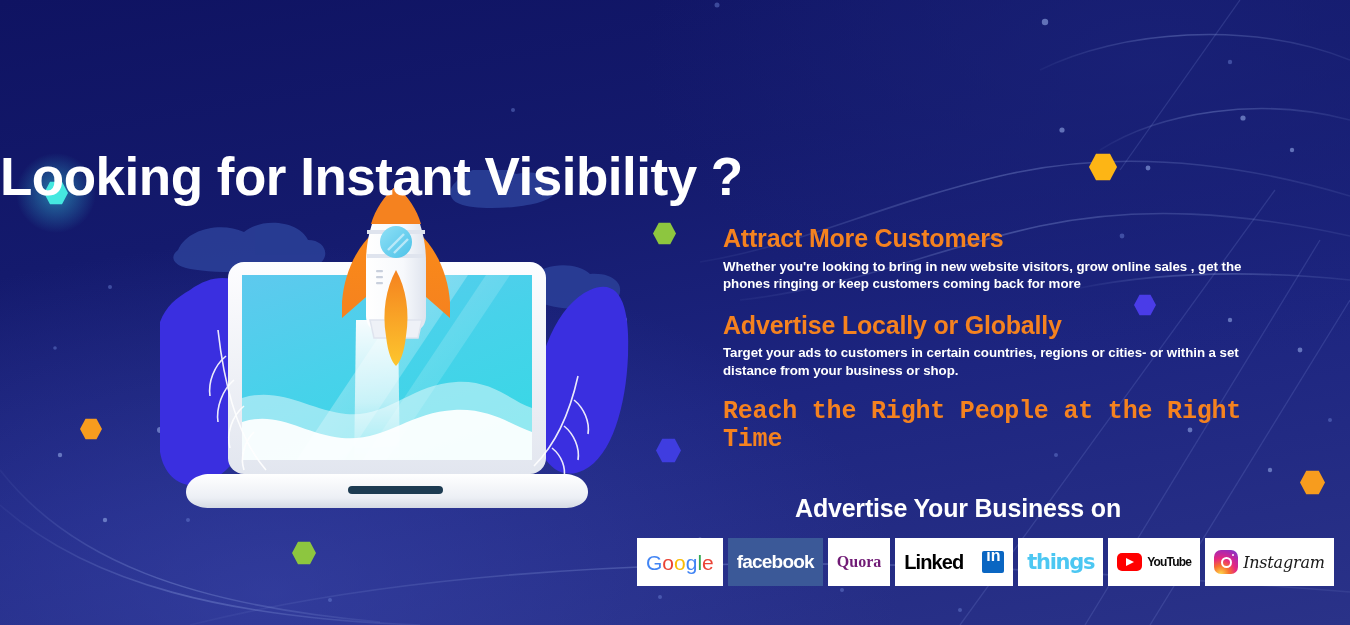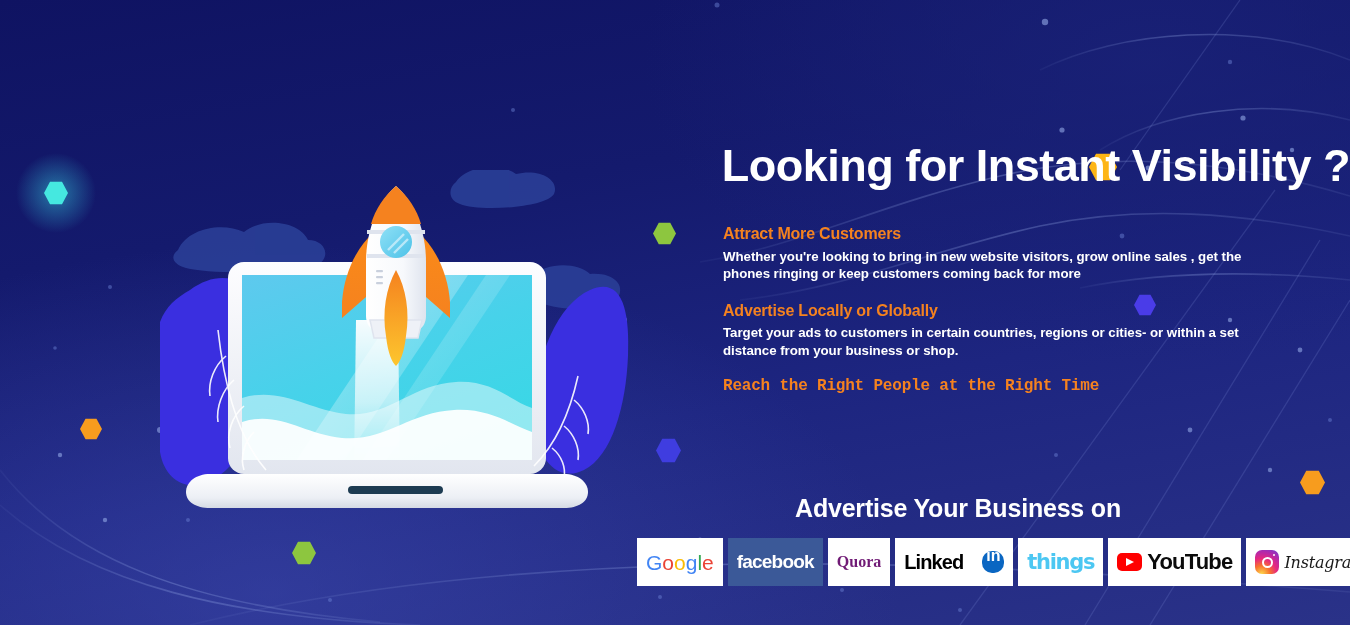--- a/index.html
+++ b/index.html
@@ -15,30 +15,30 @@
       radial-gradient(ellipse 700px 420px at 85% 10%, rgba(26,34,120,.8) 0%, rgba(26,34,120,0) 72%),
       linear-gradient(170deg,#0f1362 0%, #141a6d 32%, #1d2580 62%, #2a3288 100%);
   }
   .bg-layer{position:absolute;inset:0;pointer-events:none;}
   
   .hex{position:absolute;clip-path:polygon(25% 3%,75% 3%,100% 50%,75% 97%,25% 97%,0% 50%);}
   .hex.glow{filter:drop-shadow(0 0 9px rgba(80,240,240,.75));}
   .hex.glow-o{filter:drop-shadow(0 0 8px rgba(255,150,40,.6));}
   
   .title{
-    position:absolute;left:0;right:0;top:110px;text-align:right;
-    font-size:45px;font-weight:bold;color:#ffffff;letter-spacing:-.5px;
+    position:absolute;left:0;right:0;top:110px;text-align:left;
+    font-size:53px;font-weight:bold;color:#ffffff;letter-spacing:-.5px;
     font-family:"Liberation Sans",sans-serif;
   }
   
   .copy{position:absolute;left:723px;top:225px;width:565px;}
   .blk{margin-bottom:19px;}
   .blk:last-child{margin-bottom:8px;font-family:Liberation Mono, monospace;}
   .blk h3{
-    margin:0 0 5px 0;font-size:16px;font-weight:bold;color:#f5821f;
+    margin:0 0 5px 0;font-size:25px;font-weight:bold;color:#f5821f;
     letter-spacing:-.2px;line-height:1.1;
   }
   .blk p{
     margin:0;font-size:13.3px;font-weight:bold;color:#ffffff;
     line-height:1.32;letter-spacing:-.05px;
   }
   
   .adv-head{
     position:absolute;left:723px;width:470px;top:494px;text-align:center;
     font-size:25px;font-weight:bold;color:#ffffff;letter-spacing:-.2px;
@@ -51,28 +51,28 @@
     height:48px;background:#ffffff;display:flex;align-items:center;justify-content:center;
     padding:0 9px;box-sizing:border-box;
   }
   .l-google span{font-size:21px;font-weight:normal;font-family:"Liberation Sans",sans-serif;line-height:1;}
   .l-fb{background:#3b5998;}
   .l-fb span{color:#fff;font-size:19px;font-weight:bold;letter-spacing:-.8px;font-family:"Liberation Sans",sans-serif;}
   .l-quora span{color:#701a75;font-size:16px;font-weight:bold;font-family:"Liberation Serif",serif;letter-spacing:0px;}
   .l-li{gap:19px;}
   .l-li .w{color:#000;font-size:20px;font-weight:bold;letter-spacing:-.9px;}
   .l-li .inbox{background:#0a66c2;color:#fff;font-size:16px;font-weight:bold;
-    width:22px;height:22px;display:flex;align-items:center;justify-content:center;border-radius:10px;
+    width:22px;height:22px;display:flex;align-items:center;justify-content:center;border-radius:2px;
     line-height:1;padding-bottom:13px;box-sizing:border-box;}
   .l-tw span{color:#4cc7f2;font-size:21px;font-weight:bold;letter-spacing:-1.3px;font-family:"DejaVu Sans",sans-serif;}
   .l-yt{gap:5px;}
   .l-yt .play{width:25px;height:18px;background:#ff0000;border-radius:5px;position:relative;}
   .l-yt .play:after{content:"";position:absolute;left:9px;top:4.5px;border-left:8px solid #fff;
     border-top:4.5px solid transparent;border-bottom:4.5px solid transparent;}
-  .l-yt .w{color:#0b0b0b;font-size:22px;font-weight:bold;letter-spacing:-.8px;}
+  .l-yt .w{color:#0b0b0b;font-size:12px;font-weight:bold;letter-spacing:-.8px;}
   .l-ig{gap:5px;}
   .l-ig .cam{
     width:24px;height:24px;border-radius:7px;
     background:radial-gradient(circle at 28% 100%, #fdd84c 0%, #f7732d 28%, #e6287f 52%, #b628a8 74%, #6b3ed6 100%);
     position:relative;
   }
   .l-ig .cam:before{content:"";position:absolute;left:6.5px;top:6.5px;width:11px;height:11px;
     border:2px solid #fff;border-radius:50%;box-sizing:border-box;}
   .l-ig .cam:after{content:"";position:absolute;right:4px;top:3.5px;width:2.6px;height:2.6px;
     background:#fff;border-radius:50%;}

